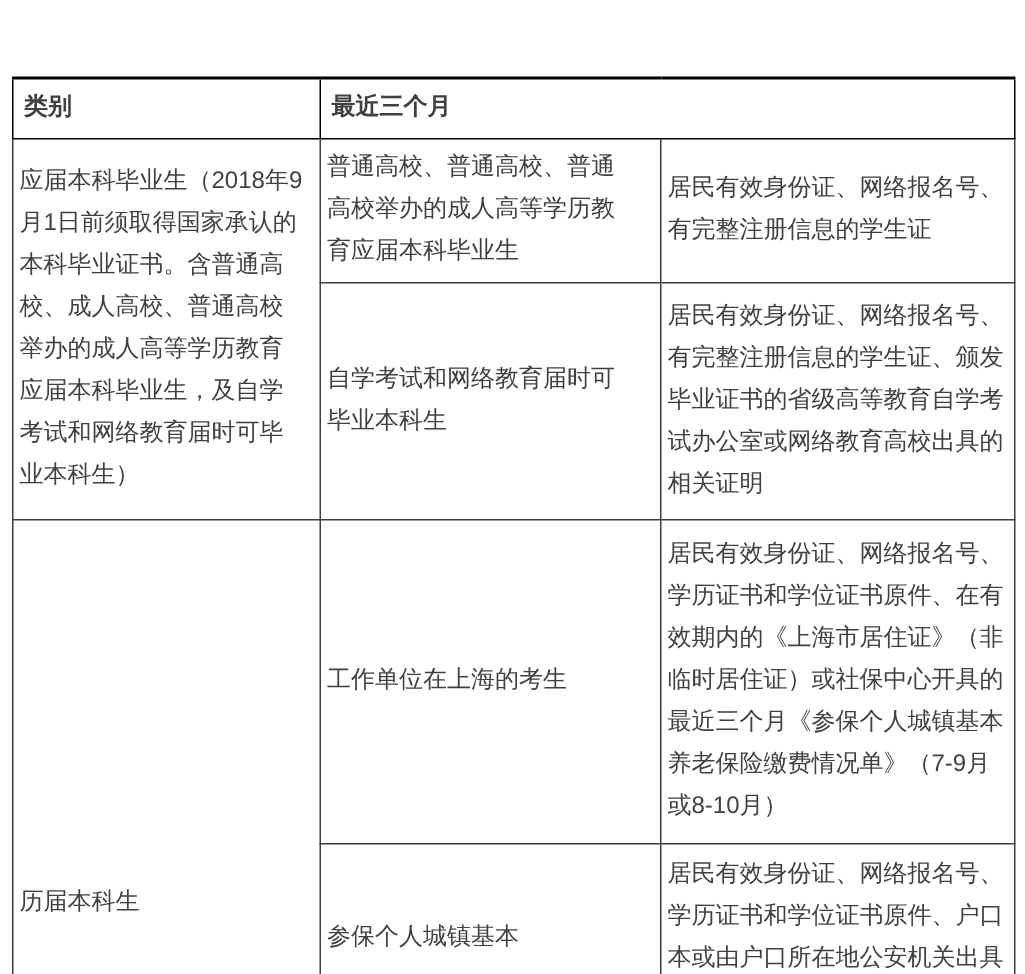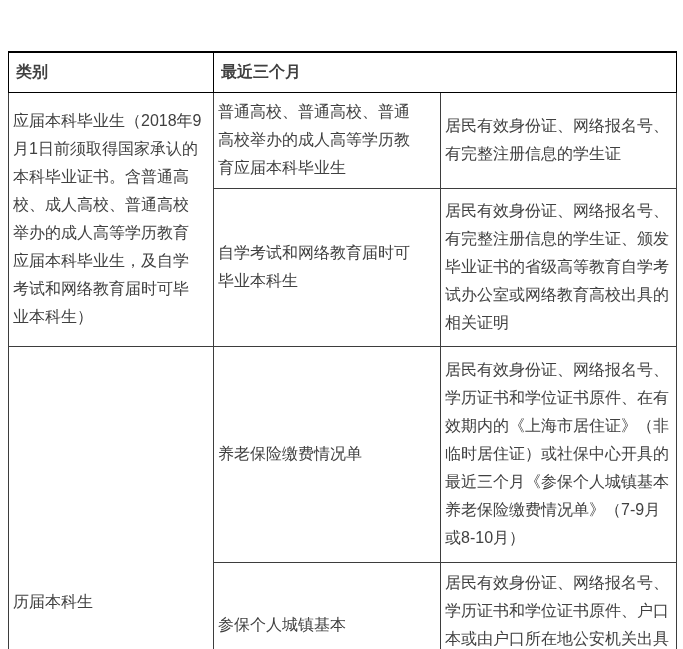--- a/index.html
+++ b/index.html
@@ -84,21 +84,21 @@
         <td>自学考试和网络教育届时可
 毕业本科生</td>
         <td>居民有效身份证、网络报名号、
 有完整注册信息的学生证、颁发
 毕业证书的省级高等教育自学考
 试办公室或网络教育高校出具的
 相关证明</td>
       </tr>
       <tr class="r3">
         <td rowspan="3" class="cat">历届本科生</td>
-        <td>养老保险缴费情况单</td>
+        <td>工作单位在上海的考生</td>
         <td>居民有效身份证、网络报名号、
 学历证书和学位证书原件、在有
 效期内的《上海市居住证》（非
 临时居住证）或社保中心开具的
 最近三个月《参保个人城镇基本
 养老保险缴费情况单》（7-9月
 或8-10月）</td>
       </tr>
       <tr class="r4">
         <td>参保个人城镇基本</td>

